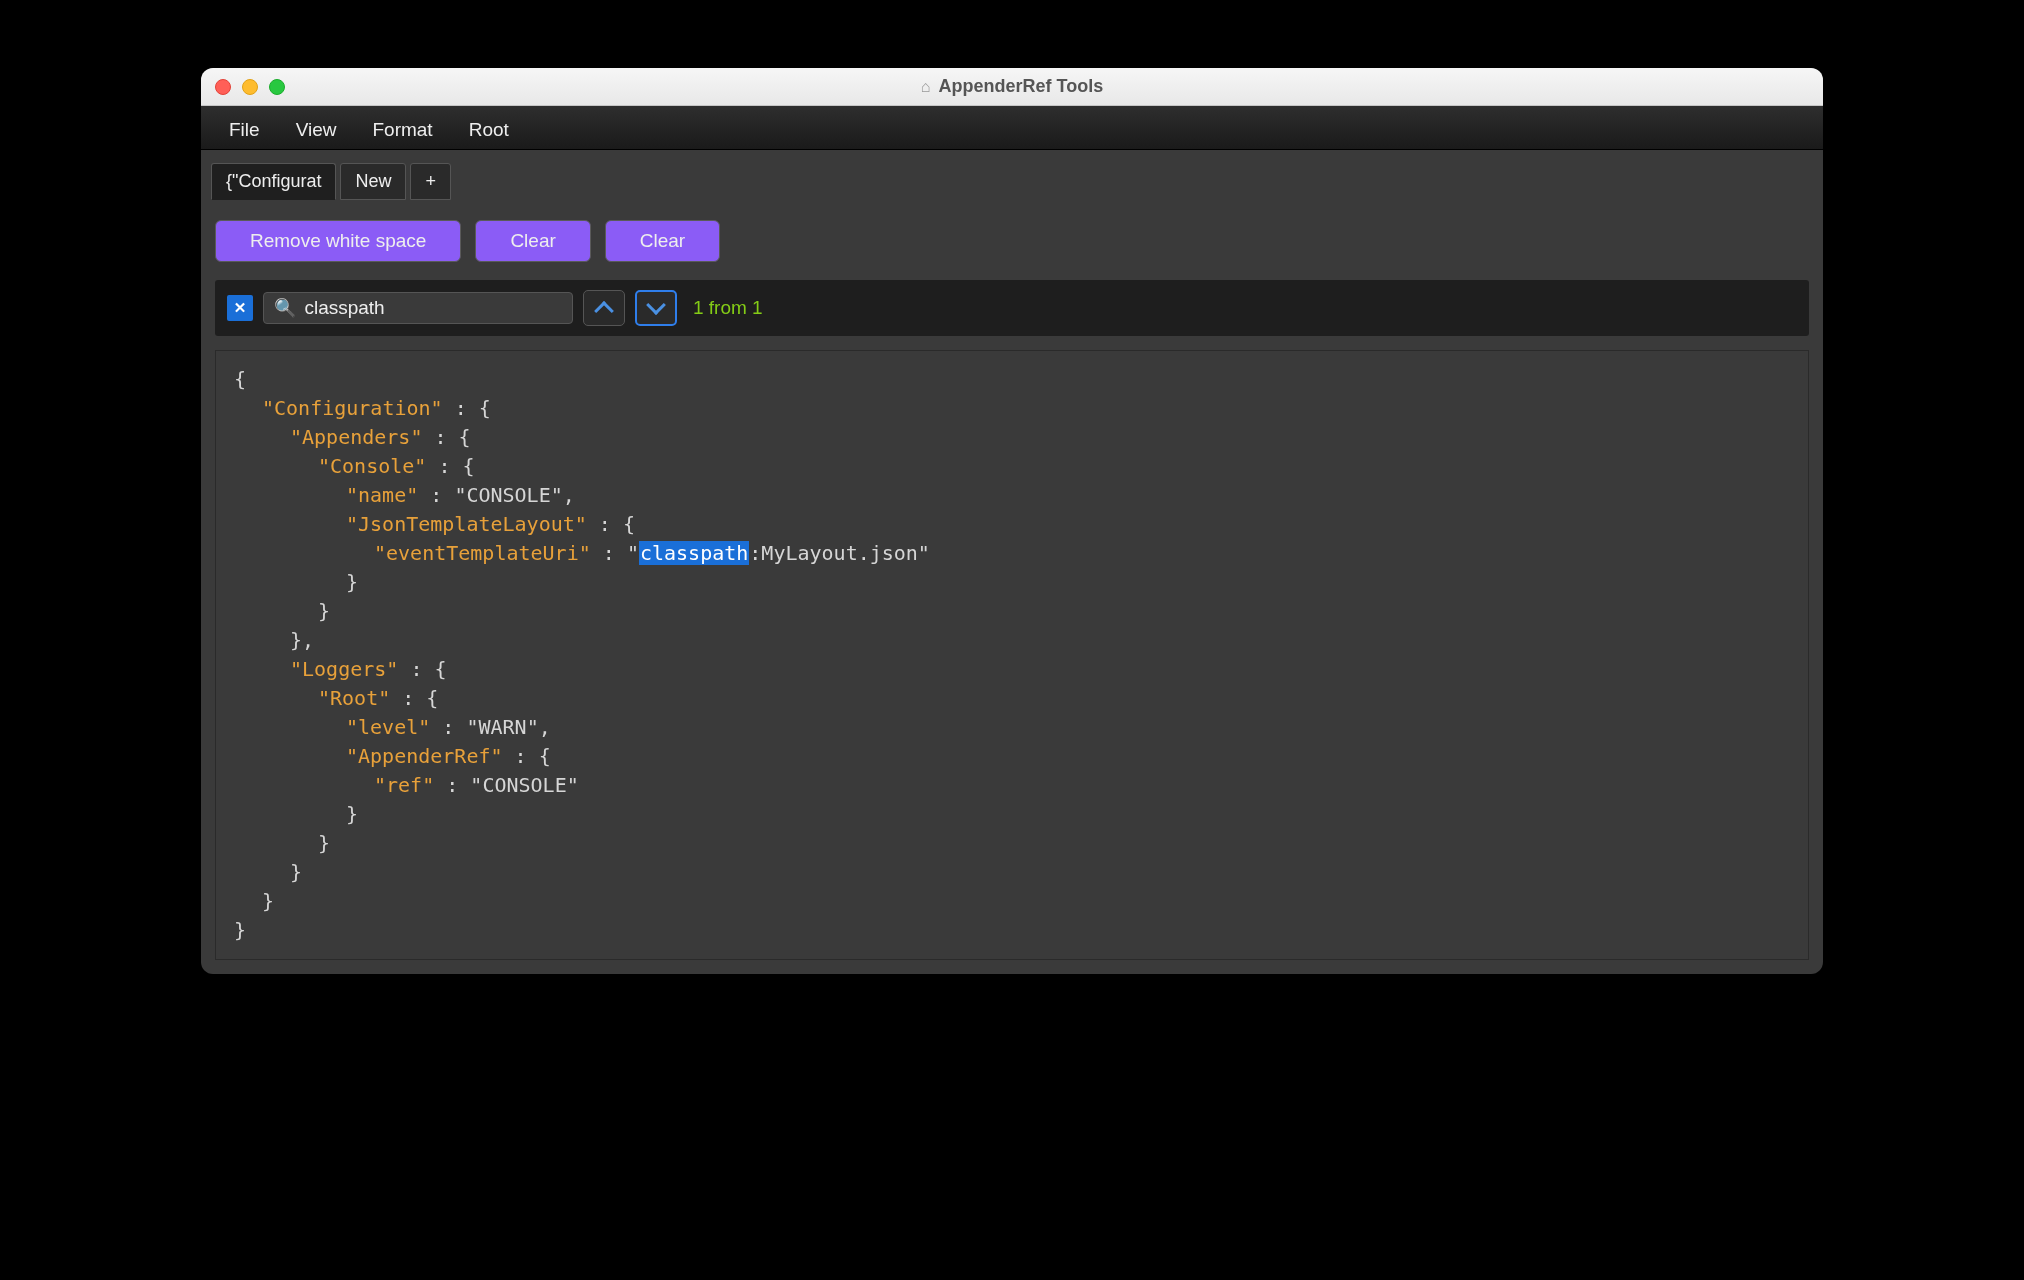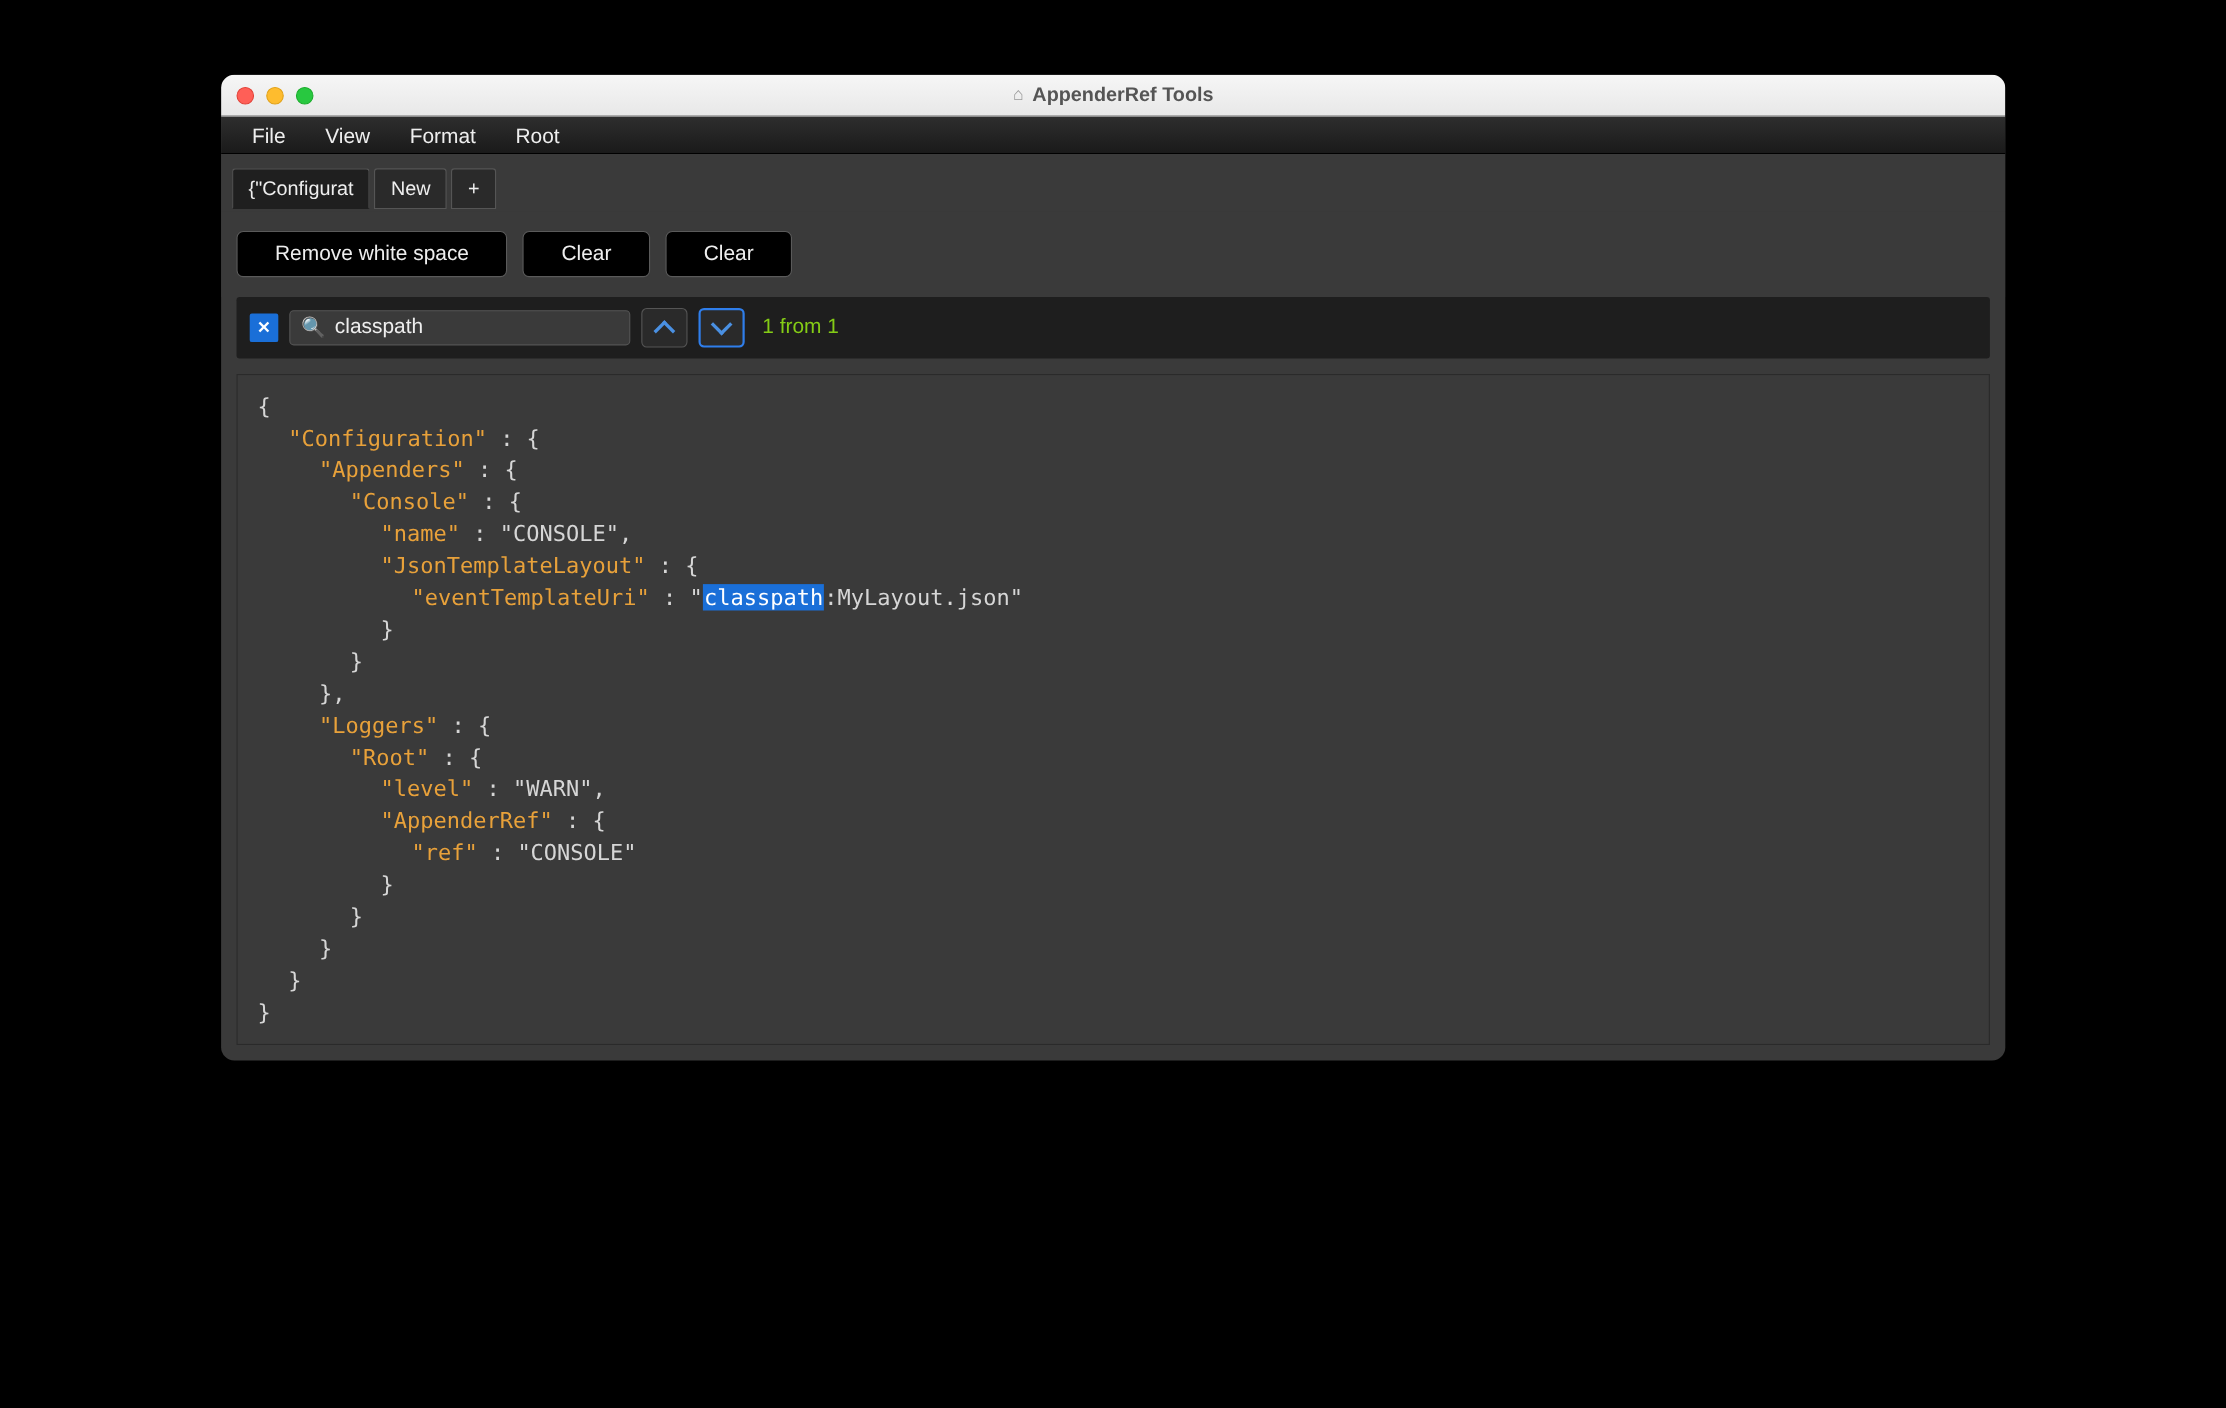--- a/index.html
+++ b/index.html
@@ -36,23 +36,23 @@
     .tl.grn { background: #28c840; border: 1px solid #1bad2c; }
     .title-center {
       position: absolute; left: 0; right: 0; text-align: center;
       color: #555; font-size: 18px; font-weight: 600;
       display: flex; align-items: center; justify-content: center; gap: 8px;
       pointer-events: none;
     }
     .title-icon { color: #999; font-size: 16px; }
     .menubar {
       background: linear-gradient(#2e2e2e, #1a1a1a);
-      height: 34px;
-      display: flex;
-      align-items: flex-start;
+      height: 44px;
+      display: flex;
+      align-items: flex-end;
       padding: 0 10px;
       gap: 0;
       border-bottom: 1px solid #000;
     }
     .menu-item {
       color: #eee; font-size: 19px; padding: 8px 18px; cursor: pointer;
     }
     .tabbar {
       background: #3a3a3a;
       height: 52px;
@@ -74,21 +74,21 @@
     }
     .tab.active { background: #1f1f1f; border-bottom-color: #1f1f1f; }
     .tab.plus { min-width: 40px; }
     .toolbar {
       background: #3a3a3a;
       padding: 18px 14px;
       display: flex;
       gap: 14px;
     }
     .btn {
-      background: #000000;
+      background: #8b5cf6;
       border: 1px solid #5a5a5a;
       color: #eee;
       font-size: 19px;
       padding: 9px 34px;
       border-radius: 6px;
       cursor: pointer;
     }
     .searchbar {
       background: #1e1e1e;
       margin: 0 14px;

